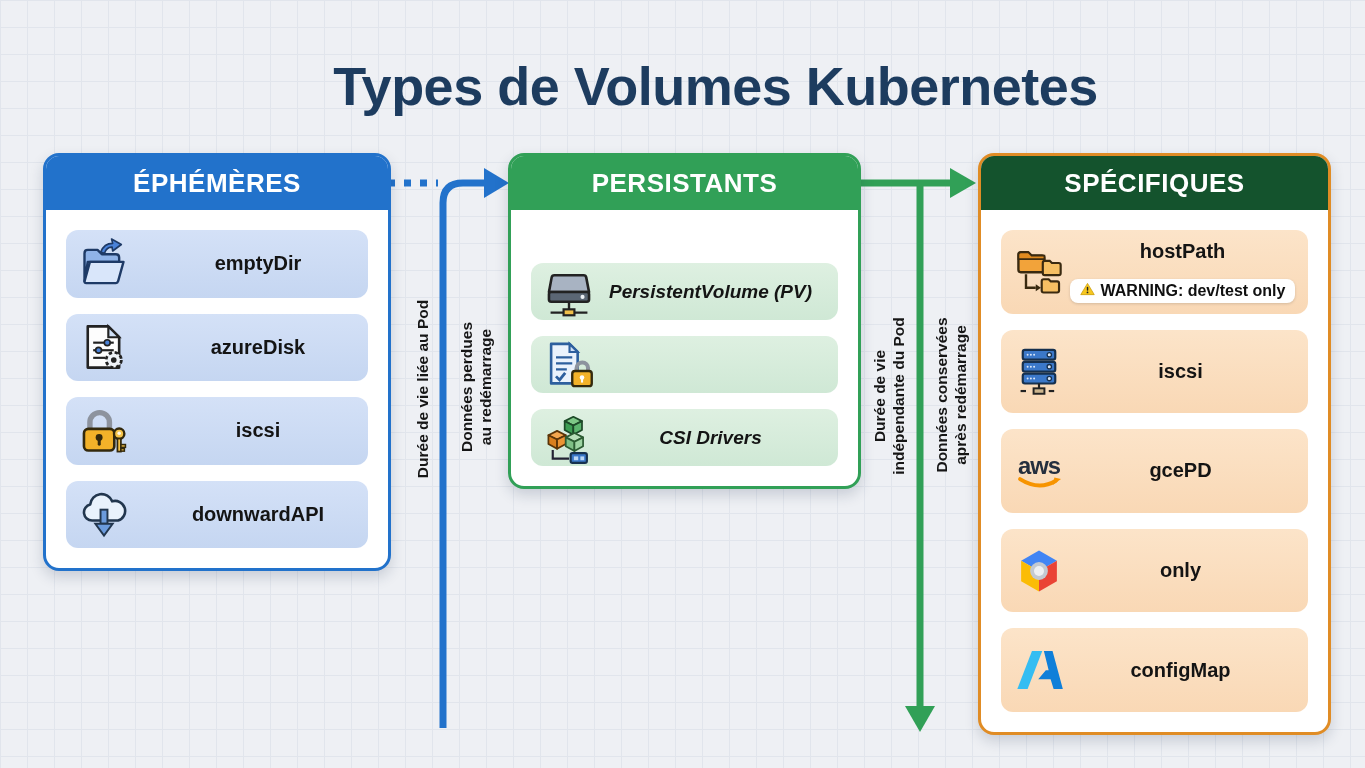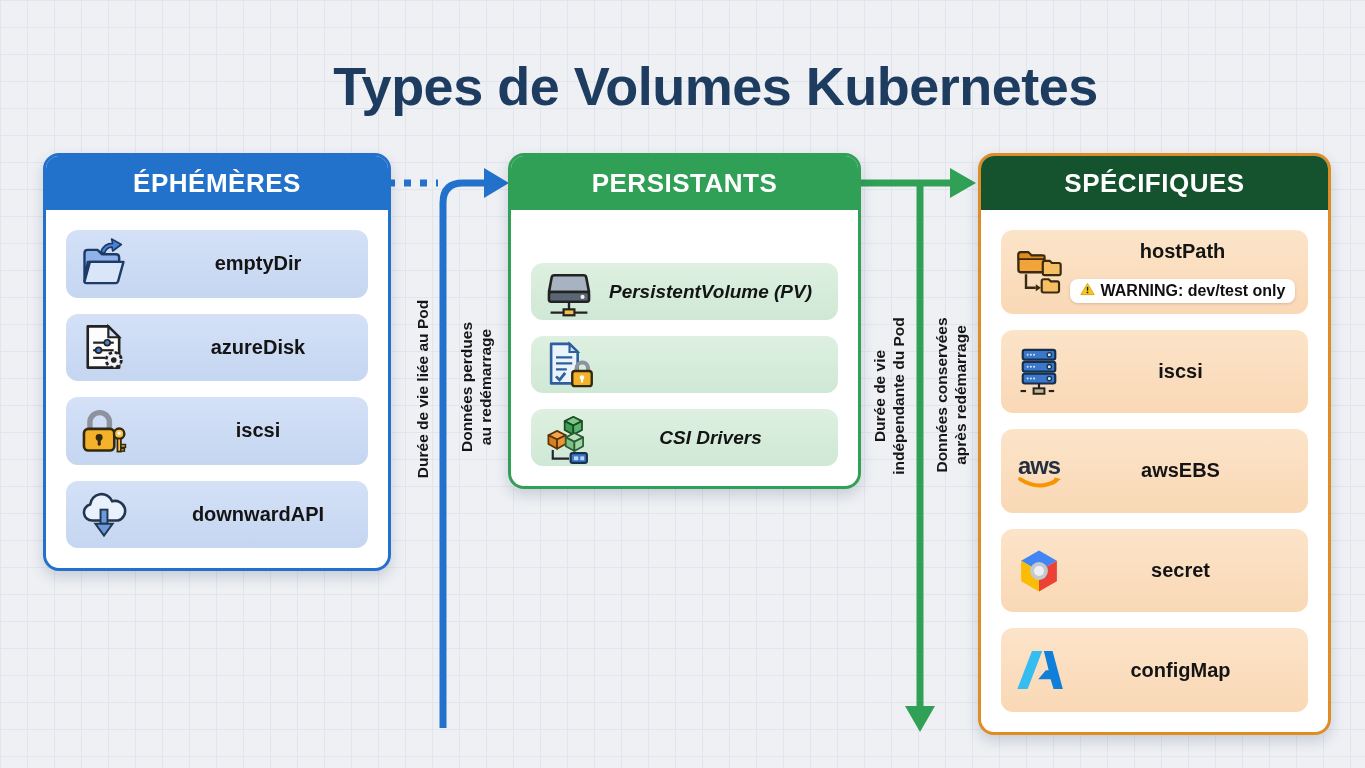--- a/index.html
+++ b/index.html
@@ -263,34 +263,34 @@
       </div>
 
       <div class="row">
         <span class="icon">
           <svg viewBox="0 0 48 48">
             <text class="aws-text" x="24" y="27" text-anchor="middle" font-size="22" font-weight="bold" fill="#252f3e" letter-spacing="-1">aws</text>
             <path d="M6.5 31.5 Q24 42.5 39.5 33" fill="none" stroke="#f79400" stroke-width="3.6" stroke-linecap="round"></path>
             <polygon points="36.8,37 44.3,31.3 38.2,30" fill="#f79400"></polygon>
           </svg>
         </span>
-        <span class="row-label">awsEBS</span>
+        <span class="row-label">gcePD</span>
       </div>
 
       <div class="row">
         <span class="icon">
           <svg viewBox="0 0 48 48">
             <polygon points="7.5,14.5 24,5 40.5,14.5 24,24" fill="#4285f4"></polygon>
             <polygon points="40.5,14.5 40.5,33.5 24,43 24,24" fill="#ea4335"></polygon>
             <polygon points="7.5,14.5 24,24 24,43 7.5,33.5" fill="#fbbc05"></polygon>
             <circle cx="24" cy="24" r="8.2" fill="#c3c9d1"></circle>
             <circle cx="24" cy="24" r="4.6" fill="#eef0f3"></circle>
           </svg>
         </span>
-        <span class="row-label">secret</span>
+        <span class="row-label">only</span>
       </div>
 
       <div class="row">
         <span class="icon">
           <svg viewBox="0 0 48 48">
             <path d="M17.5 6.5 H27 L13.5 41.5 H4 Z" fill="#35bdf2"></path>
             <path d="M28.5 6.5 h8 L46 41.5 h-8.5 L34.7 32.5 H23.3 L30.3 24.3 h2.6 Z" fill="#0f7fd9"></path>
           </svg>
         </span>
         <span class="row-label">configMap</span>

